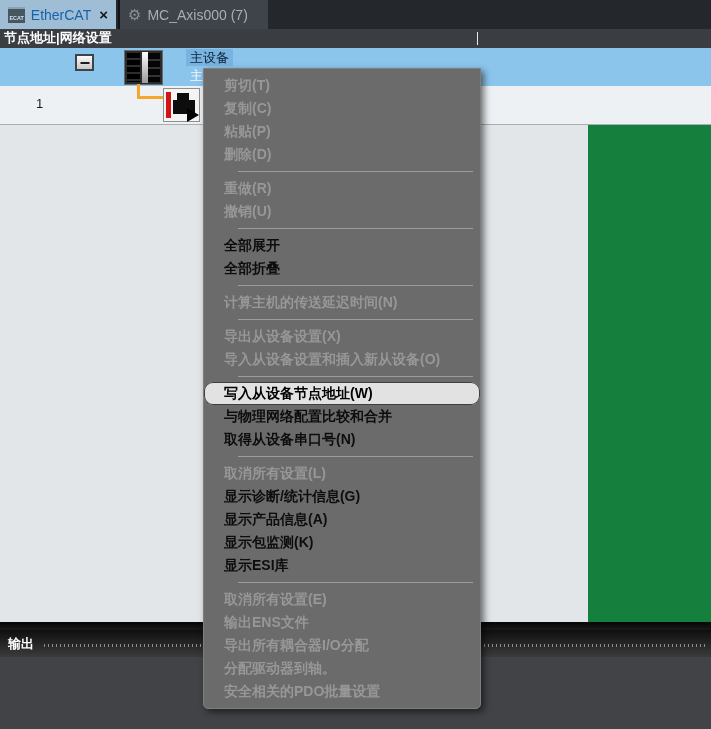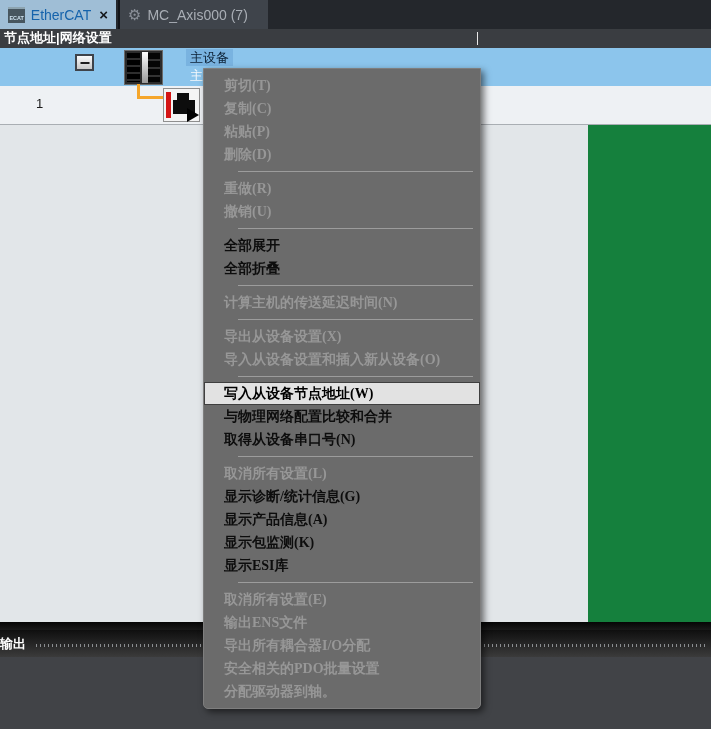--- a/index.html
+++ b/index.html
@@ -56,34 +56,34 @@
   .slave-icon .si-top { position:absolute; left:13px; top:4px; width:12px; height:7px; background:#0d0d0d; }
   .slave-arrow { position:absolute; left:187px; top:60px; width:0; height:0;
                  border-top:7px solid transparent; border-bottom:7px solid transparent;
                  border-left:12px solid #000; }
 
   
   .splitter { position:absolute; left:0; top:622px; width:711px; height:8px;
               background:linear-gradient(180deg,#050505,#191919); }
   .output-header { position:absolute; left:0; top:630px; width:711px; height:27px;
               background:linear-gradient(180deg,#0f0f0f,#3b3b3b); display:flex; align-items:center;
-              color:#ffffff; font-size:13px; font-weight:bold; }
+              padding-left:8px; color:#ffffff; font-size:13px; font-weight:bold; }
   .output-dots { flex:1; height:3px; margin:4px 6px 0 10px;
               background:repeating-linear-gradient(90deg,rgba(220,225,230,.55) 0 1px,transparent 1px 4px); }
   .output-body { position:absolute; left:0; top:657px; width:711px; height:72px; background:#414347; }
 
   
   .context-menu { position:absolute; left:203px; top:68px; width:278px; background:#6b6b6b;
                   border:1px solid #7e7e7e; border-radius:0 0 5px 5px; padding:5px 0;
                   box-shadow:3px 3px 7px rgba(0,0,0,.55); z-index:20; }
   .menu-item { height:23px; line-height:23px; padding-left:20px; font-size:14px; font-weight:600;
-               white-space:nowrap; overflow:hidden;font-family:Liberation Serif, serif; }
+               white-space:nowrap; overflow:hidden; }
   .menu-item.disabled { color:#979797; }
   .menu-item.enabled { color:#0d0d0d; }
-  .menu-item.highlighted { background:#e2e2e2; color:#000; box-shadow:inset 0 0 0 1px #3f3f3f; }
+  .menu-item.highlighted { background:#e2e2e2; color:#000; box-shadow:inset 0 0 0 1px #3f3f3f;border-radius:9px; }
   .menu-sep { height:1px; background:#9c9c9c; margin:5px 7px 5px 34px; }
 </style>
 </head>
 <body>
 
 <div class="app">
 
   <div class="tab-bar">
     <div class="tab tab-active">
       <span class="ecat-icon">
@@ -158,17 +158,17 @@
       <div class="menu-sep"></div>
       <div class="menu-item disabled">取消所有设置(L)</div>
       <div class="menu-item enabled">显示诊断/统计信息(G)</div>
       <div class="menu-item enabled">显示产品信息(A)</div>
       <div class="menu-item enabled">显示包监测(K)</div>
       <div class="menu-item enabled">显示ESI库</div>
       <div class="menu-sep"></div>
       <div class="menu-item disabled">取消所有设置(E)</div>
       <div class="menu-item disabled">输出ENS文件</div>
       <div class="menu-item disabled">导出所有耦合器I/O分配</div>
+      <div class="menu-item disabled">分配驱动器到轴。</div>
       <div class="menu-item disabled">安全相关的PDO批量设置</div>
-      <div class="menu-item disabled">分配驱动器到轴。</div>
     </div>
 
 </div>
 
 </body></html>

